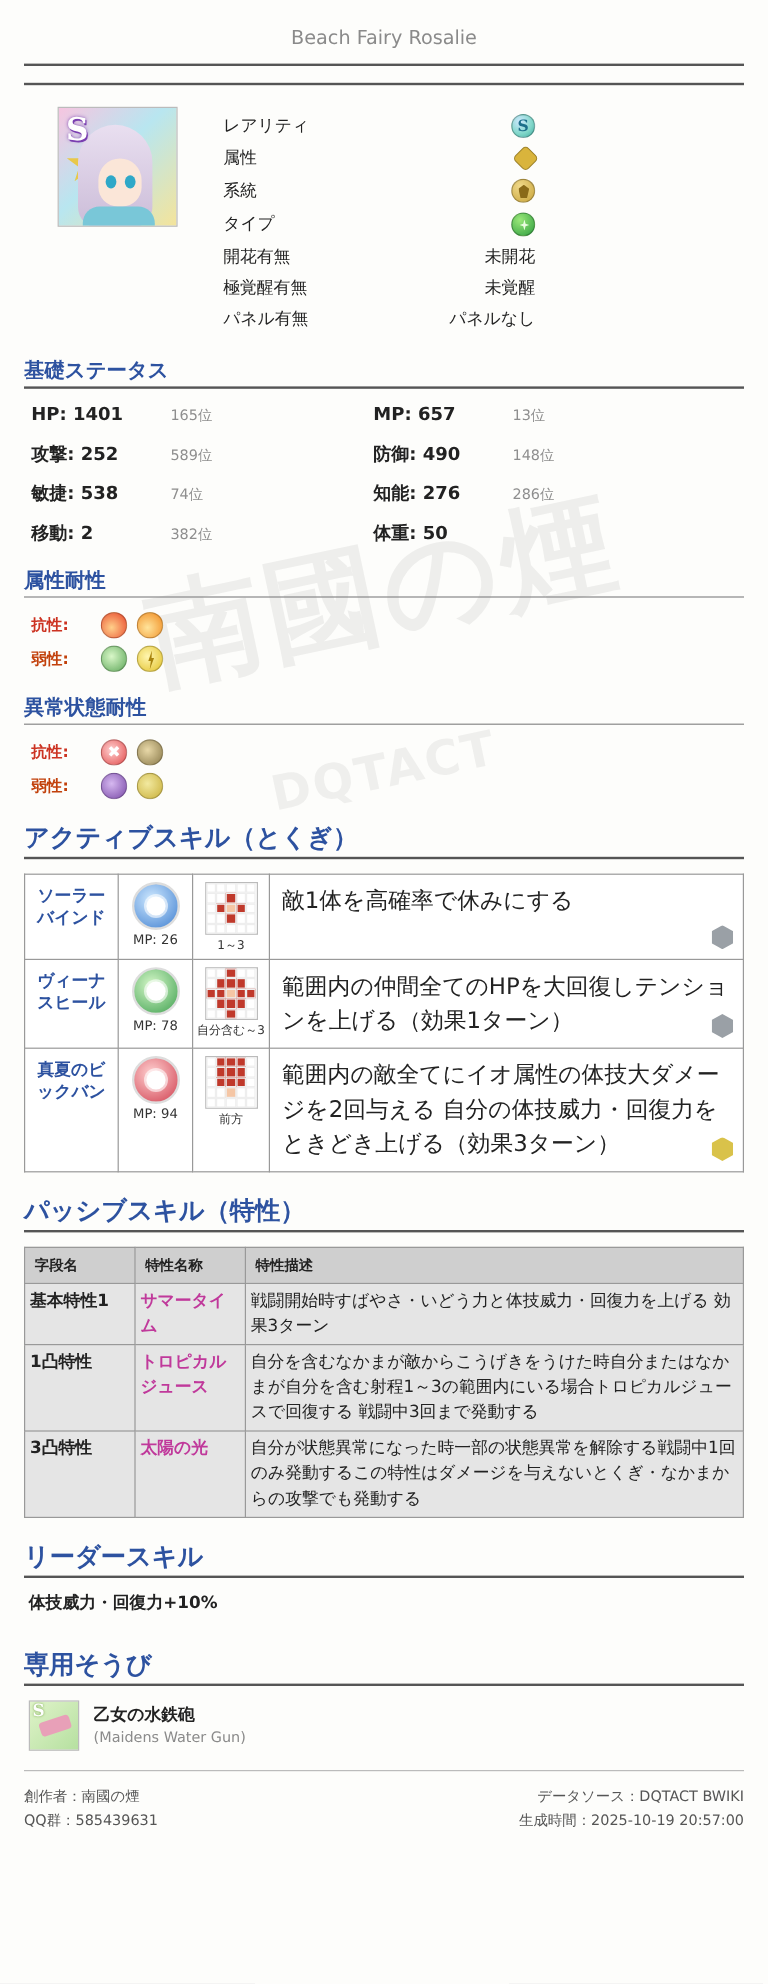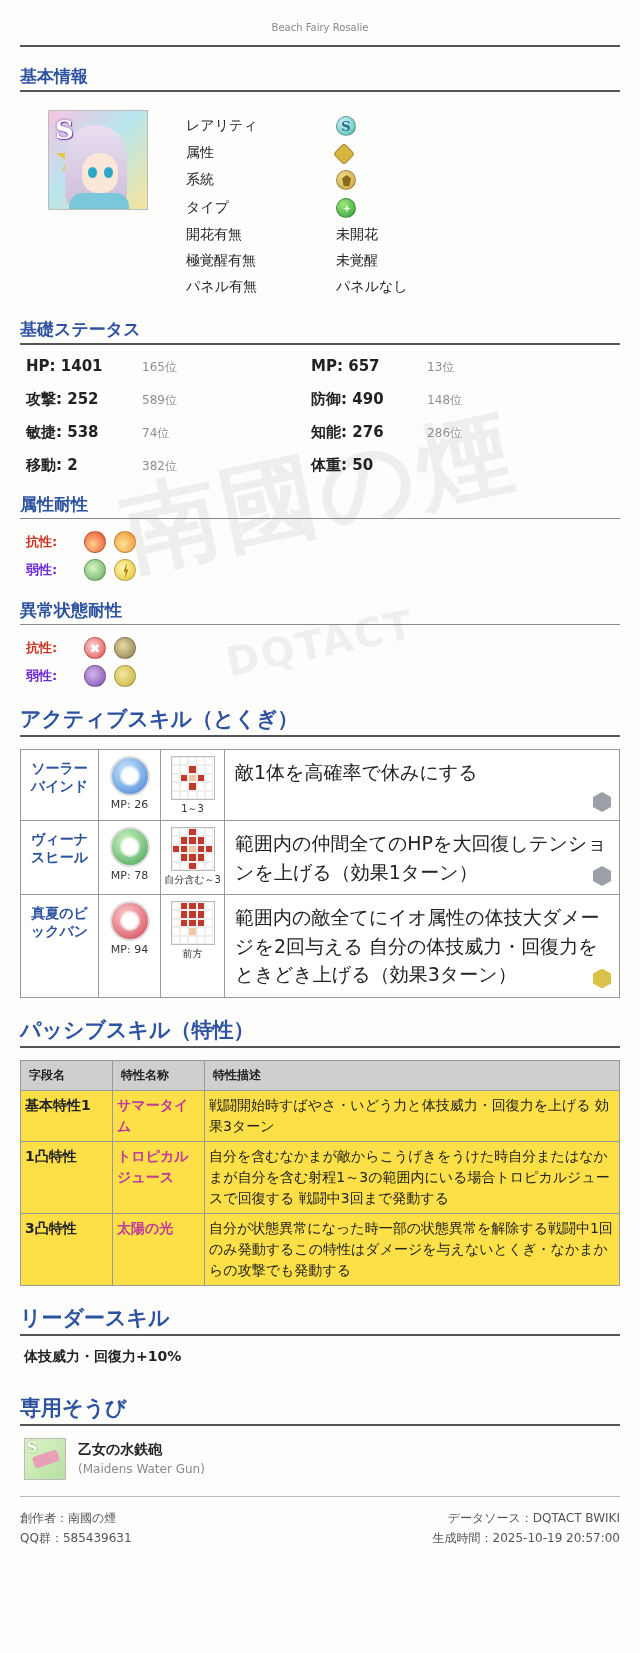--- a/index.html
+++ b/index.html
@@ -49,21 +49,21 @@
 
   h1.title {
     text-align: center;
     font-size: 27px;
     font-weight: bold;
     margin: 4px 0 4px 0;
     letter-spacing: 1px;
   }
   .subtitle {
     text-align: center;
-    font-size: 10px;
+    font-size: 16px;
     color: #8a8a8a;
     margin-bottom: 12px;
   }
   .rule {
     border: none;
     border-top: 2px solid #555;
     margin: 10px 0 14px 0;
   }
   h2.section {
     color: #2d52a0;
@@ -118,21 +118,21 @@
   .portrait .rank {
     position:absolute; left:6px; top:4px;
     font-size: 26px; font-weight: bold; color: #fff;
     text-shadow: 0 0 3px #7a3fb0, 1px 1px 0 #7a3fb0;
     font-family: "DejaVu Serif", serif;
   }
 
   .info-table { margin-left: 38px; margin-top: 8px; border-collapse: collapse; }
   .info-table td { font-size: 14px; padding: 4px 0; }
   .info-table td.label { width: 130px; }
-  .info-table td.val { width: 130px; padding-left: 20px; }
+  .info-table td.val { width: 130px; padding-left: 20px; text-align: right; }
 
   
   .chip {
     display:inline-block; width:20px; height:20px; border-radius:50%;
     vertical-align:middle; position: relative;
     border: 1px solid rgba(0,0,0,.25);
   }
   .chip.rarity { background: radial-gradient(circle at 35% 30%, #cfe9ff, #7fd6c8 60%, #3fa9a0); }
   .chip.rarity::after { content:"S"; position:absolute; inset:0; text-align:center; line-height:20px; font-size:13px; font-weight:bold; color:#1d6f8a; font-family:"DejaVu Serif",serif;}
   .chip.elem { background:#d9b43c; border-radius:4px; transform: rotate(45deg); width:16px;height:16px;}
@@ -144,21 +144,21 @@
   
   .stats { margin: 6px 0 0 6px; }
   .stat-row { display:flex; margin-bottom: 14px; }
   .stat-cell { width: 48%; display:flex; align-items: baseline; }
   .stat-name { font-size: 15px; font-weight: bold; min-width: 110px; }
   .stat-rank { font-size: 12px; color:#8e8e8e; margin-left: 6px;}
 
   
   .res-row { display:flex; align-items:center; margin: 6px 0 6px 6px; }
   .res-label { font-size: 13px; font-weight:bold; color:#cc3322; width: 58px; }
-  .res-label.weak { color:#6d28d9; }
+  .res-label.weak { color:#c2410c; }
   .ico { width:22px; height:22px; margin-right:8px; display:inline-block; border-radius:50%; position:relative; border:1px solid rgba(0,0,0,.2);}
   .ico.fire { background: radial-gradient(circle at 40% 60%, #ffd08a, #e8452a); }
   .ico.fire2 { background: radial-gradient(circle at 40% 60%, #ffe49b, #f08a1e); }
   .ico.wind { background: radial-gradient(circle at 40% 40%, #d9f7c8, #5ea85a); }
   .ico.light { background: radial-gradient(circle at 40% 40%, #fff6b0, #e2c12a); }
   .ico.light::after{content:"";position:absolute;left:8px;top:3px;width:6px;height:16px;background:#a8830d;clip-path:polygon(60% 0,10% 55%,45% 55%,30% 100%,90% 40%,55% 40%);}
   .ico.x { background: radial-gradient(circle at 40% 40%, #ffd2d2, #e24a4a); }
   .ico.x::after{content:"\2716";position:absolute;inset:0;text-align:center;line-height:22px;color:#fff;font-size:13px;}
   .ico.conf { background: radial-gradient(circle at 40% 40%, #e8d8a8, #8a7a4a); }
   .ico.poison { background: radial-gradient(circle at 40% 40%, #d6b8f0, #7a4aa8); }
@@ -192,21 +192,21 @@
   .rangegrid div { border: .5px solid #eee; }
   .rangegrid div.on { background:#c0392b; }
   .rangegrid div.self { background:#f5c6a5; }
   .rng-label { font-size: 10px; color:#333; margin-top:2px; }
   td.sk-desc { padding: 8px 10px; font-size: 19px; line-height: 1.5; position: relative; }
   .gem { position:absolute; right:8px; bottom:8px; width:18px; height:20px;
     background:#9aa0a6; clip-path: polygon(50% 0,100% 25%,100% 75%,50% 100%,0 75%,0 25%); }
   .gem.gold { background:#d9c24a; }
 
   
-  table.passive { width:100%; border-collapse: collapse; border:1px solid #999; background:#fde047; }
+  table.passive { width:100%; border-collapse: collapse; border:1px solid #999; background:#e5e5e5; }
   table.passive th {
     background:#cfcfcf; border:1px solid #999; font-size:12px; padding:6px 8px; text-align:left;
   }
   table.passive td { border:1px solid #999; font-size:14px; padding:4px; vertical-align: top; line-height:1.5; }
   td.p-field { width: 92px; font-weight:bold; }
   td.p-name { width: 92px; color:#c0399b; font-weight:bold; }
 
   
   .leader-text { font-size: 14px; font-weight:bold; margin: 4px 0 0 4px; }
 
@@ -240,21 +240,20 @@
 <div class="page">
 
   <div class="watermark">南國の煙</div>
   <div class="watermark2">DQTACT</div>
 
   <div class="content">
 
     <div class="subtitle">Beach Fairy Rosalie</div>
     <hr class="rule">
 
-    <h2 class="section">基本情報</h2>
     <div class="secline"></div>
 
     <div class="basic-row">
       <div class="portrait">
         <div class="star"></div>
         <div class="hair"></div>
         <div class="face"></div>
         <div class="eye1"></div>
         <div class="eye2"></div>
         <div class="body"></div>

